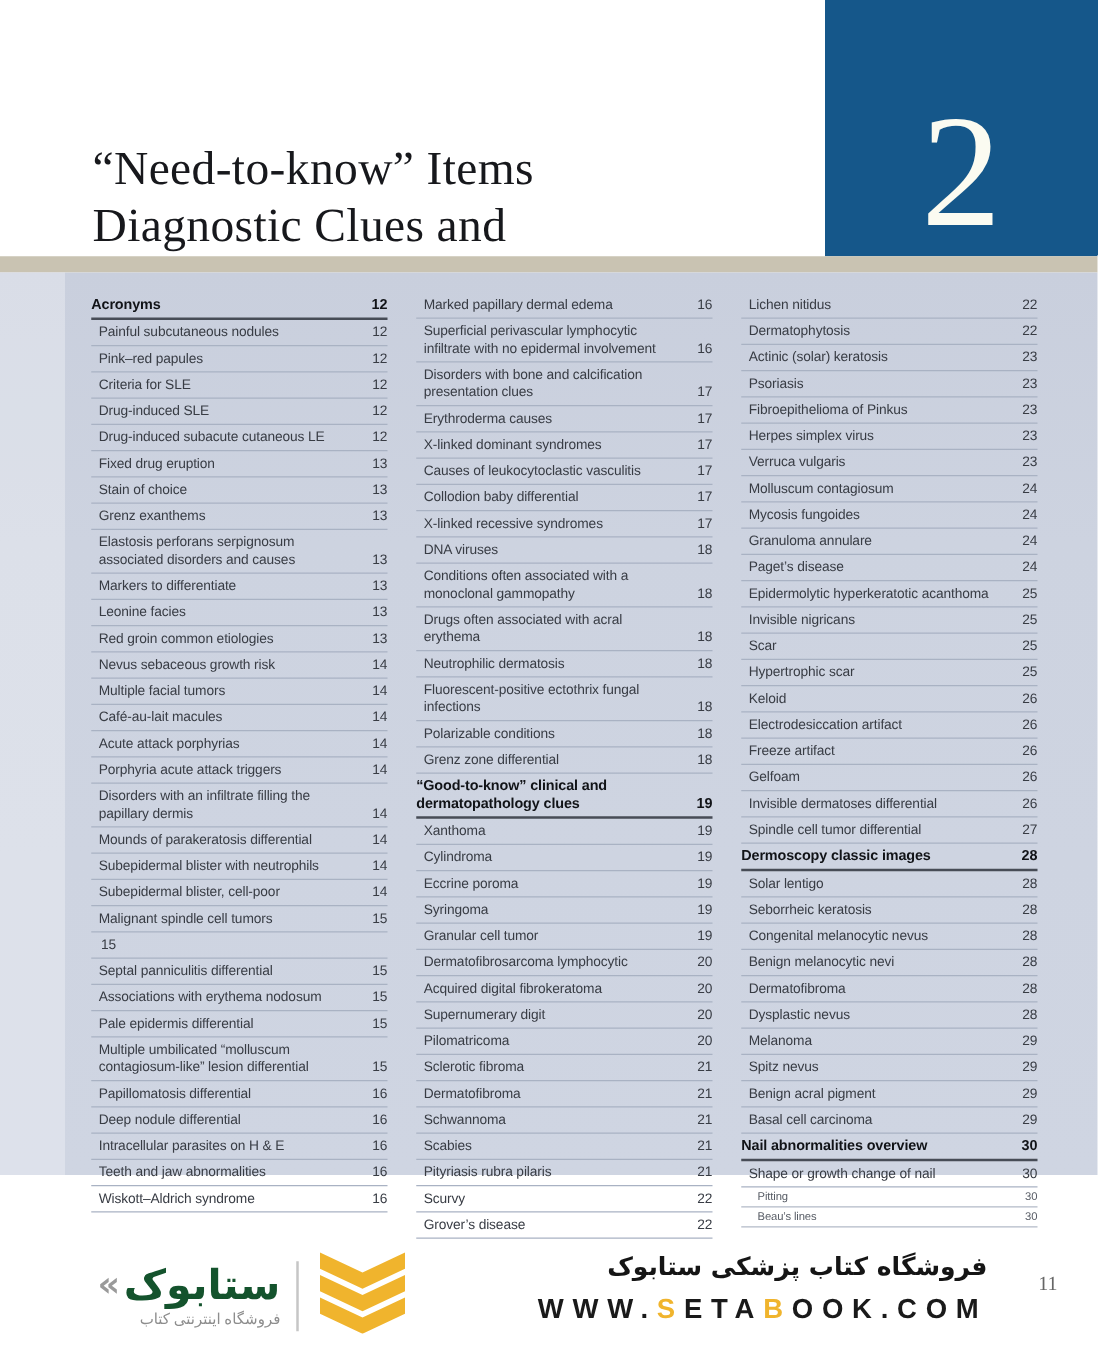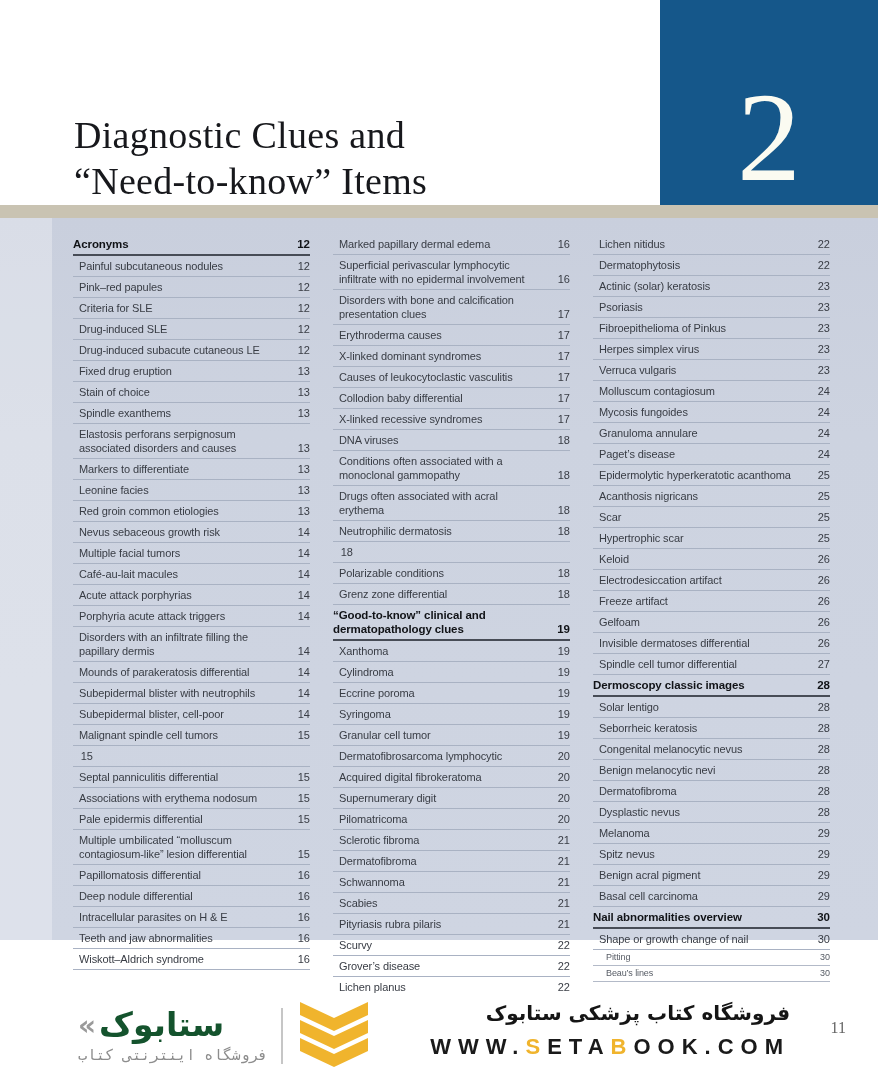--- a/index.html
+++ b/index.html
@@ -42,37 +42,37 @@
   .row.sub { padding:2px 0; border-bottom:1px solid #b3bac8; }
   .row.sub .lbl { padding-left:13px; font-size:9px; line-height:11px; color:#575c65; }
   .row.sub .pg  { font-size:9px; line-height:11px; color:#575c65; }
   
   .footer { position:absolute; top:993px; left:0; width:878px; height:87px; background:#ffffff; }
   .logo { position:absolute; left:78px; top:8px; display:flex; align-items:center; gap:13px; }
   .wordmark-wrap { text-align:right; }
   .wordmark-line { display:flex; align-items:center; }
   .guillemet { font-family:"DejaVu Sans", sans-serif; color:#9a9a9a; font-size:28px; font-weight:bold; margin-right:3px; }
   .wordmark { font-family:"DejaVu Sans", sans-serif; font-size:33px; font-weight:bold; color:#14532d; line-height:1.1; }
-  .tagline { font-family:Liberation Mono, monospace; font-size:15px; color:#8d8d8d; margin-top:2px; direction:rtl; }
+  .tagline { font-family:Liberation Serif, serif; font-size:12px; color:#8d8d8d; margin-top:2px; direction:rtl; }
   .logo-divider { width:2px; height:56px; background:#c6c6c6; }
   .store-right { position:absolute; right:88px; top:8px; text-align:right; }
   .store-title { font-family:"DejaVu Sans", sans-serif; font-size:20px; font-weight:bold; color:#151515; direction:rtl; }
   .url { margin-top:9px; font-size:22px; font-weight:bold; letter-spacing:7px; color:#1a1a1a; white-space:nowrap;text-align:right; }
   .url .gold { color:#f0b42d; }
   .page-num { position:absolute; right:32px; top:26px; font-family:"Liberation Serif", serif; font-size:16px; color:#666; }
 </style>
 </head>
 <body>
 
 <div class="chapter-box">
   <div class="chapter-num">2</div>
 </div>
 <div class="title">
+  <div>“Need-to-know” Items</div>
   <div>Diagnostic Clues and</div>
-  <div>“Need-to-know” Items</div>
 </div>
 <div class="band"></div>
 
 <div class="content">
   <div class="edge-strip"></div>
   <div class="columns">
     <div class="col">
         <div class="row header">
           <span class="lbl">Acronyms</span>
           <span class="pg">12</span>
@@ -99,21 +99,21 @@
         </div>
         <div class="row item">
           <span class="lbl">Fixed drug eruption</span>
           <span class="pg">13</span>
         </div>
         <div class="row item">
           <span class="lbl">Stain of choice</span>
           <span class="pg">13</span>
         </div>
         <div class="row item">
-          <span class="lbl">Spindle exanthems</span>
+          <span class="lbl">Grenz exanthems</span>
           <span class="pg">13</span>
         </div>
         <div class="row item">
           <span class="lbl">Elastosis perforans serpignosum associated disorders and causes</span>
           <span class="pg">13</span>
         </div>
         <div class="row item">
           <span class="lbl">Markers to differentiate</span>
           <span class="pg">13</span>
         </div>
@@ -248,20 +248,21 @@
         </div>
         <div class="row item">
           <span class="lbl">Drugs often associated with acral erythema</span>
           <span class="pg">18</span>
         </div>
         <div class="row item">
           <span class="lbl">Neutrophilic dermatosis</span>
           <span class="pg">18</span>
         </div>
         <div class="row item">
+          <span class="lbl">Fluorescent-positive ectothrix fungal infections</span>
           <span class="pg">18</span>
         </div>
         <div class="row item">
           <span class="lbl">Polarizable conditions</span>
           <span class="pg">18</span>
         </div>
         <div class="row item">
           <span class="lbl">Grenz zone differential</span>
           <span class="pg">18</span>
         </div>
@@ -381,21 +382,21 @@
         </div>
         <div class="row item">
           <span class="lbl">Paget’s disease</span>
           <span class="pg">24</span>
         </div>
         <div class="row item">
           <span class="lbl">Epidermolytic hyperkeratotic acanthoma</span>
           <span class="pg">25</span>
         </div>
         <div class="row item">
-          <span class="lbl">Acanthosis nigricans</span>
+          <span class="lbl">Invisible nigricans</span>
           <span class="pg">25</span>
         </div>
         <div class="row item">
           <span class="lbl">Scar</span>
           <span class="pg">25</span>
         </div>
         <div class="row item">
           <span class="lbl">Hypertrophic scar</span>
           <span class="pg">25</span>
         </div>

